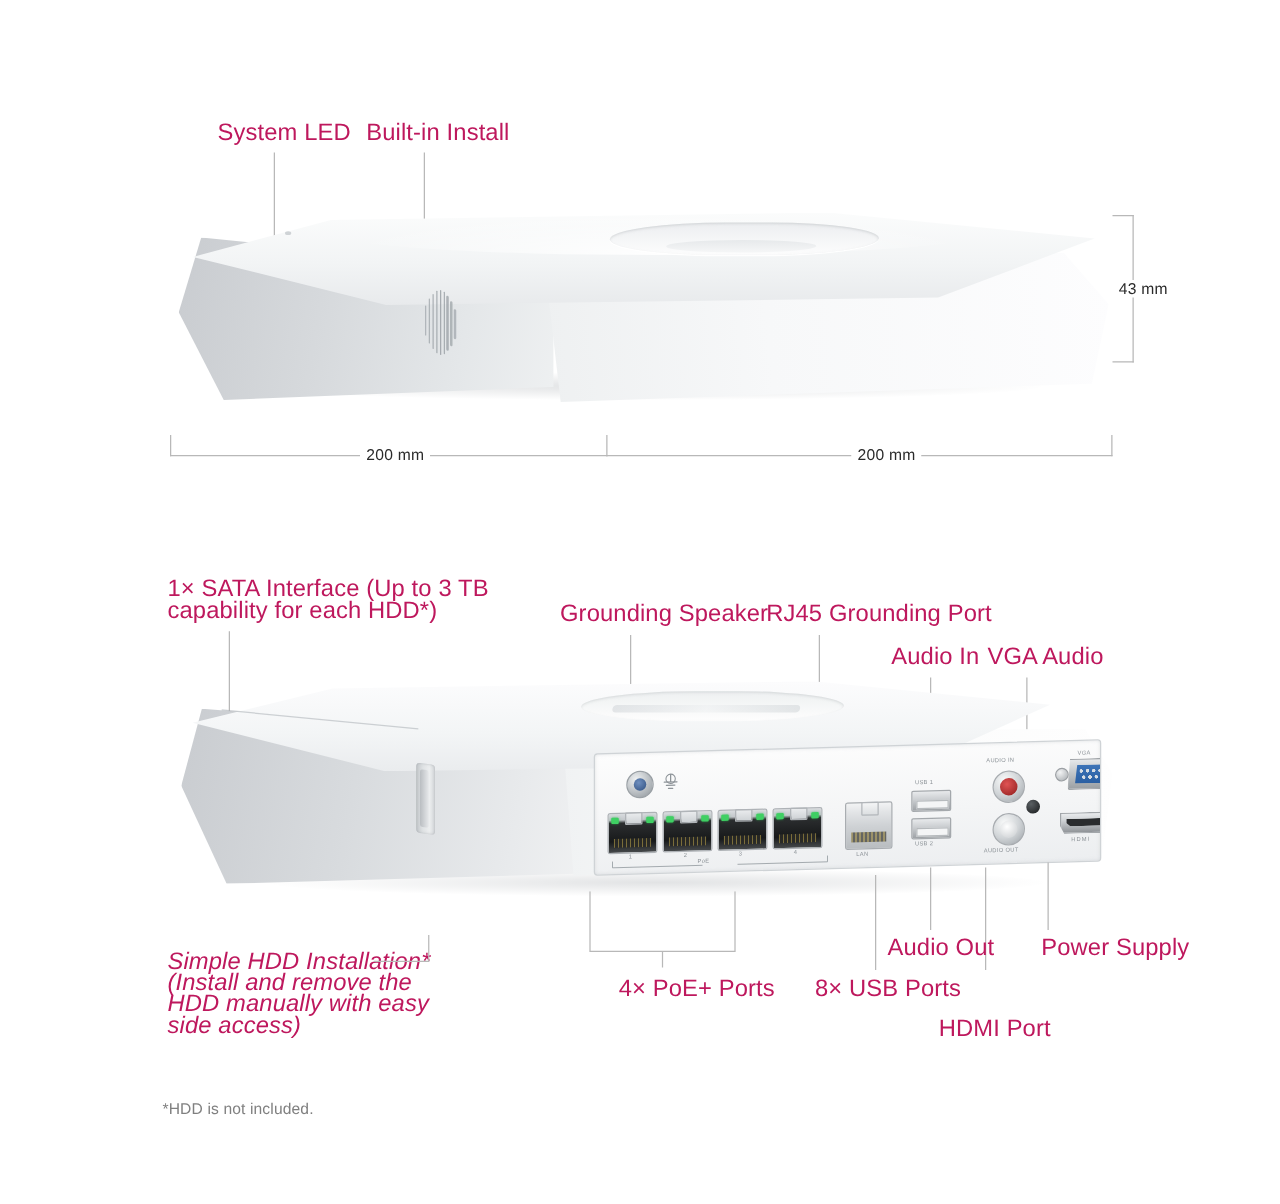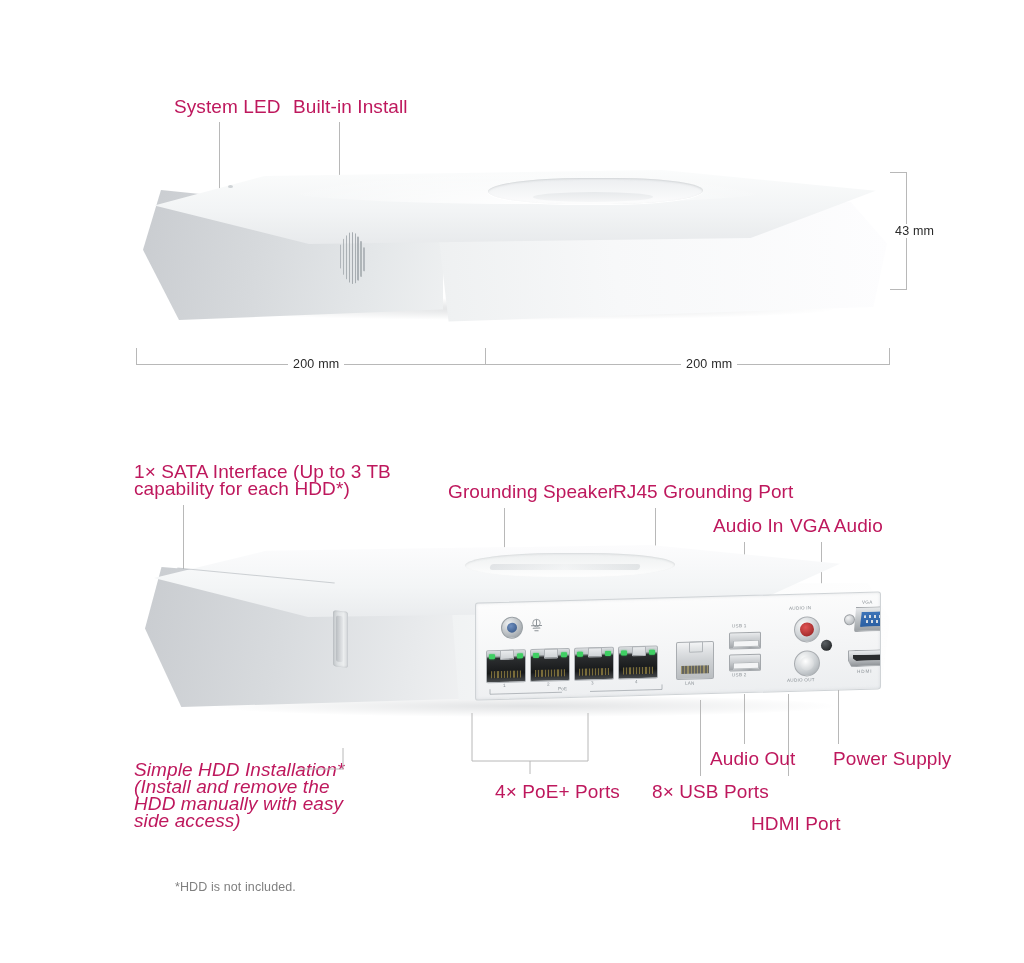--- a/index.html
+++ b/index.html
@@ -465,15 +465,15 @@
     <div class="vline" style="left:788px;top:694px;height:82px;"></div>
     <div class="lbl" style="left:751px;top:815px;">HDMI Port</div>
 
     <div class="vline" style="left:744px;top:694px;height:50px;"></div>
     <div class="lbl" style="left:710px;top:750px;">Audio Out</div>
 
     <div class="vline" style="left:838px;top:690px;height:54px;"></div>
     <div class="lbl" style="left:800px;top:750px;margin-left:33px;">Power Supply</div>
   </div>
 
-  <div class="lbl gray" style="left:130px;top:879px;margin-left:45px;">*HDD is not included.</div>
+  <div class="lbl gray" style="left:130px;top:879px;">*HDD is not included.</div>
 
 </div>
 
 </body></html>

